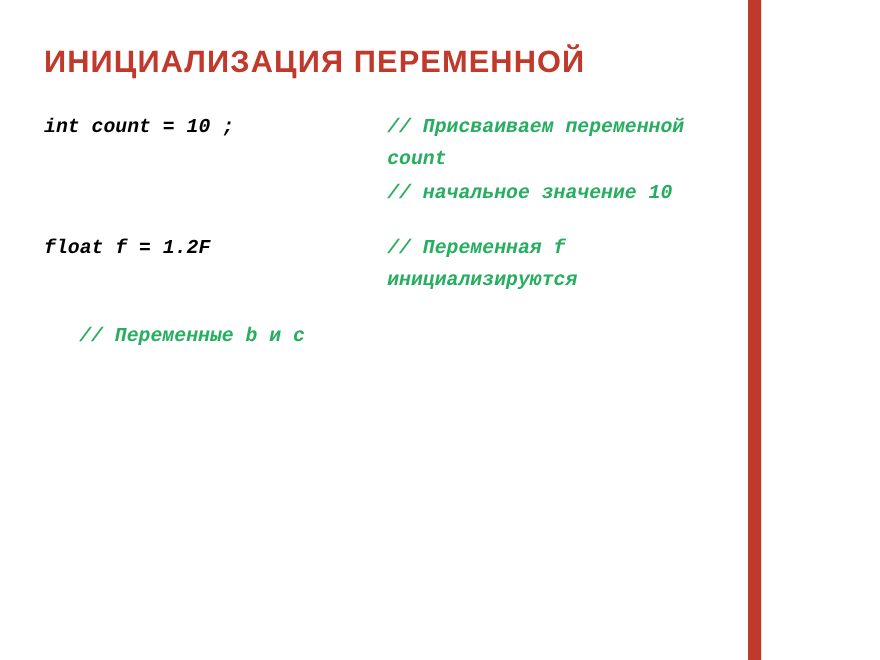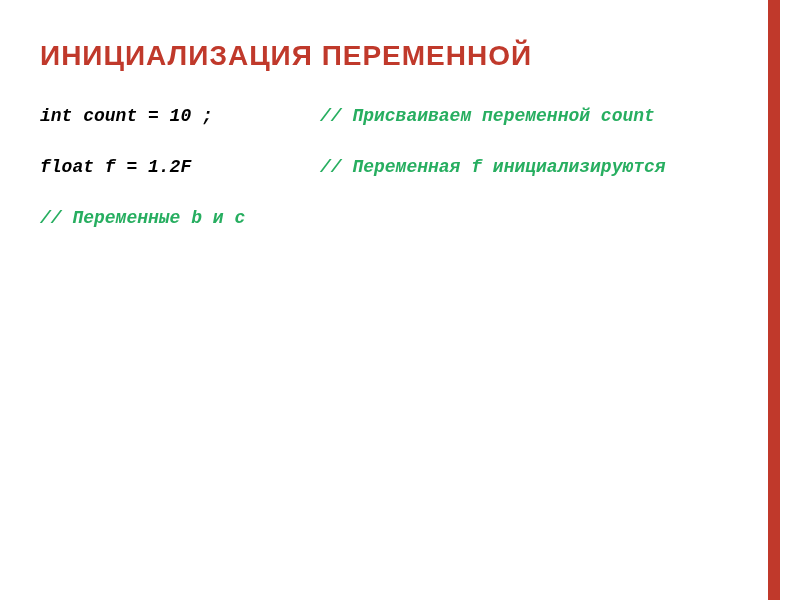--- a/index.html
+++ b/index.html
@@ -11,21 +11,21 @@
     body {
       width: 800px;
       height: 600px;
       background: #ffffff;
       font-family: Arial, sans-serif;
       overflow: hidden;
       position: relative;
     }
 
     .slide-container {
-      width: 780px;
+      width: 692px;
       height: 600px;
       background: #ffffff;
       padding: 30px 40px 30px 40px;
       position: relative;
     }
 
     .right-bar {
       position: absolute;
       right: 0;
       top: 0;
@@ -64,20 +64,21 @@
     }
 
     .code-keyword {
       color: #000000;
       font-weight: bold;
     }
 
     .code-comment {
       color: #27ae60;
       font-weight: bold;
+      margin-left: 32px;
     }
 
     .code-indent {
       display: inline-block;
       width: 280px;
       flex-shrink: 0;
     }
   </style>
 </head>
 <body>
@@ -87,20 +88,24 @@
 
   <h1 class="title">ИНИЦИАЛИЗАЦИЯ ПЕРЕМЕННОЙ</h1>
 
   <div class="code-block">
 
     <div class="code-section">
       <div class="code-line">
         <span class="code-indent code-keyword">int count = 10 ;</span>
         <span class="code-comment">// Присваиваем переменной count</span>
       </div>
+      <div class="code-line">
+        <span class="code-indent">&nbsp;</span>
+        <span class="code-comment">// начальное значение 10</span>
+      </div>
     </div>
 
 
     <div class="code-section">
       <div class="code-line">
         <span class="code-indent code-keyword">float f = 1.2F</span>
         <span class="code-comment">// Переменная f инициализируются</span>
       </div>
     </div>
 

